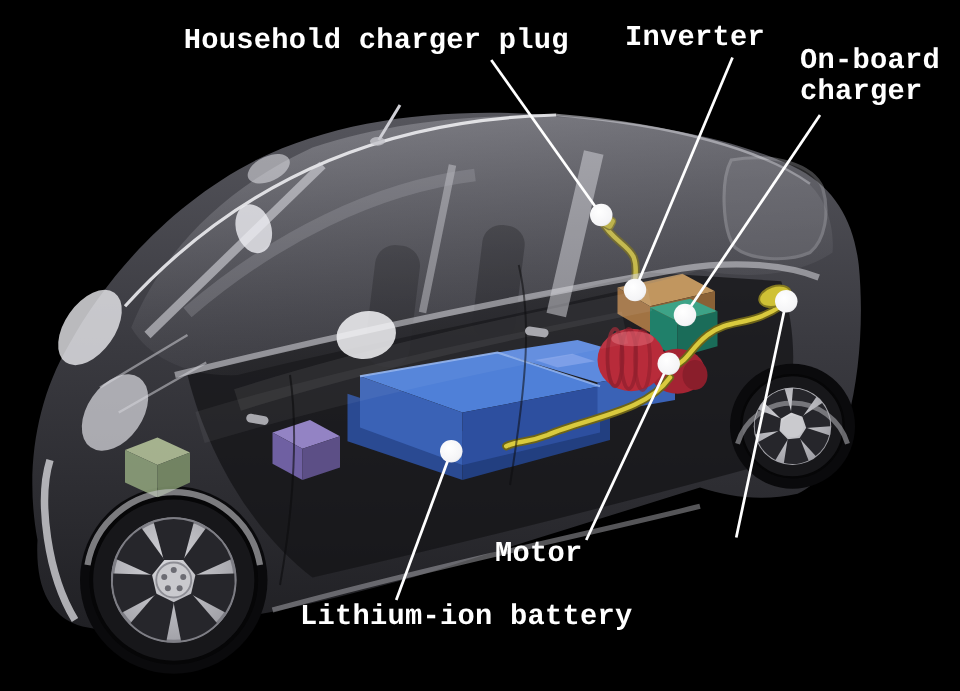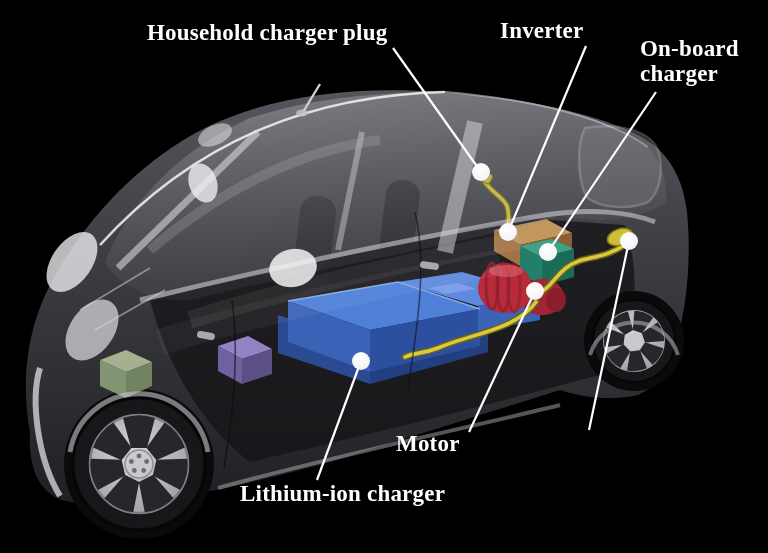--- a/index.html
+++ b/index.html
@@ -1,17 +1,17 @@
 <!DOCTYPE html>
 <html><head>
 <meta charset="utf-8">
 <style>
   html,body{margin:0;padding:0;background:#000;}
   #stage{position:relative;width:768px;height:553px;background:#b91c1c;overflow:hidden;
-         font-family:Liberation Serif, serif;}
+         font-family:Liberation Mono, monospace;}
   #stage svg{position:absolute;left:0;top:0;}
   .lbl{position:absolute;color:#fff;font-weight:bold;font-size:23px;line-height:25px;
        white-space:nowrap;letter-spacing:.2px;}
   .lbl span{display:block;}
 </style>
 </head>
 <body>
 
 <div id="stage">
 <svg width="768" height="553" viewBox="0 0 768 553">
@@ -219,15 +219,15 @@
   <span>Inverter</span>
 </div>
 <div class="lbl" style="left:640px;top:36px">
   <span>On-board</span>
   <span>charger</span>
 </div>
 <div class="lbl" style="left:396px;top:431px">
   <span>Motor</span>
 </div>
 <div class="lbl" style="left:240px;top:481px">
-  <span>Lithium-ion charger</span>
+  <span>Lithium-ion battery</span>
 </div>
 </div>
 
 </body></html>

